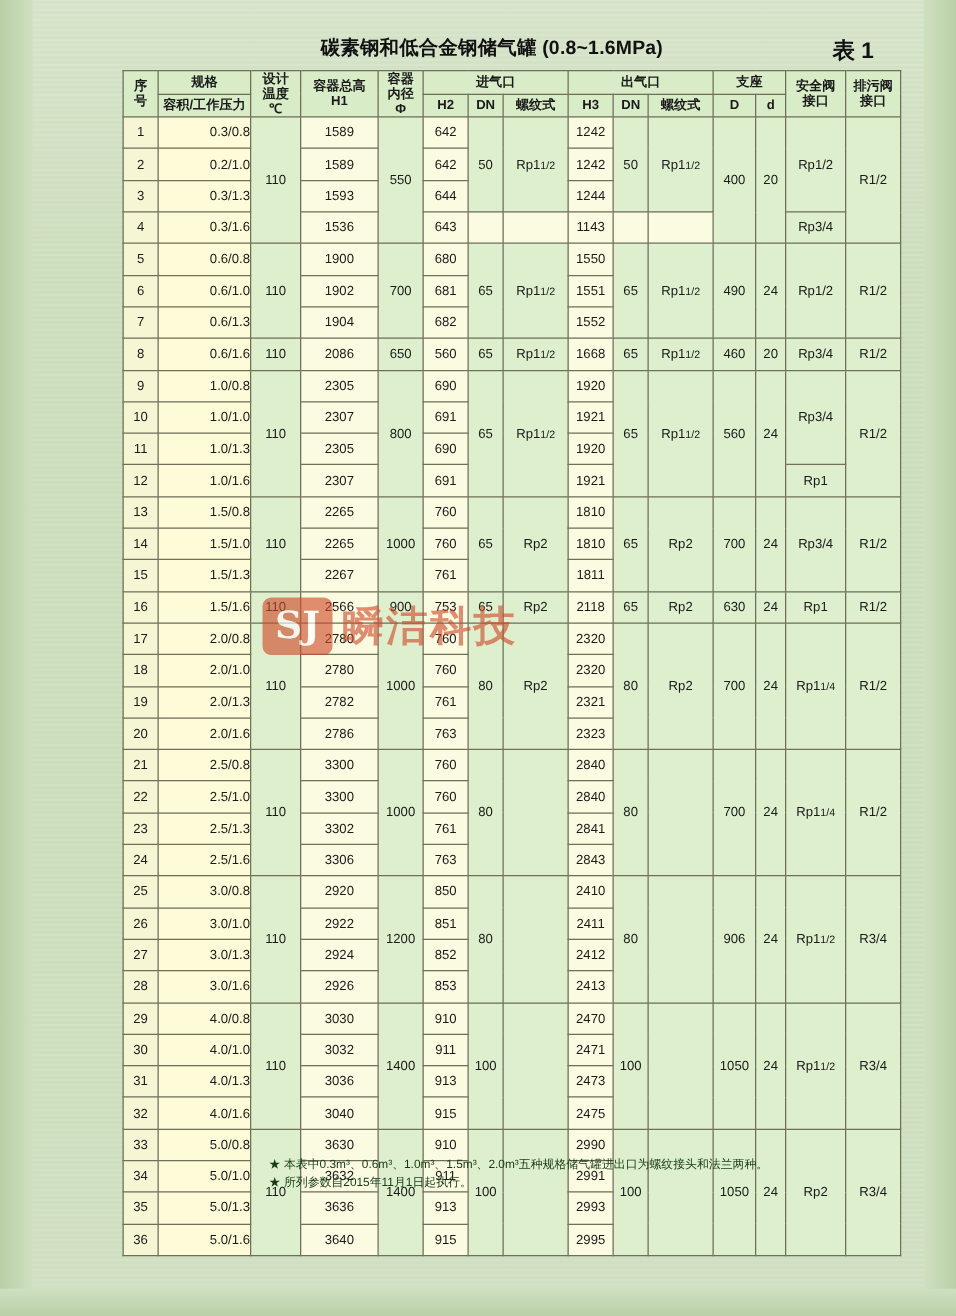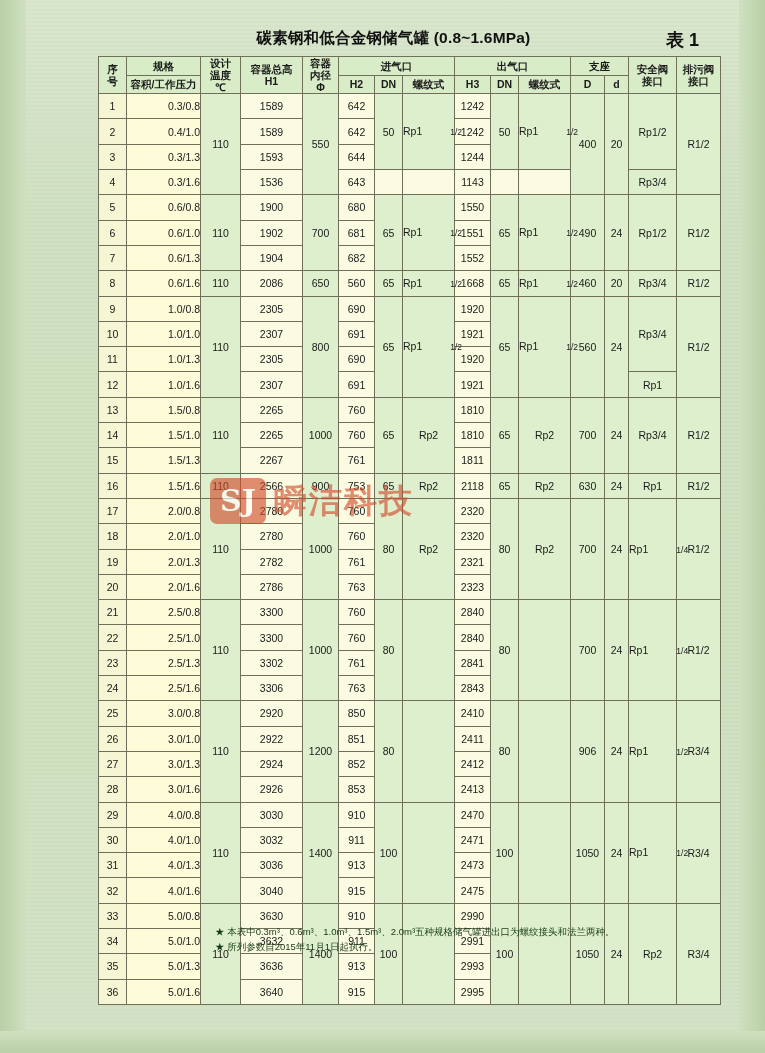--- a/index.html
+++ b/index.html
@@ -55,21 +55,21 @@
   }
   thead th{
     background:#d8ecc7;
     font-weight:bold;
     font-size:10.5px;
     height:15px;
   }
   td.grp{background:#ddefcc;}
   td.spec{background:#fdfbd8;text-align:right;}
   td.idx{background:#f7f6d4;}
-  .frac{font-size:8.5px;padding-left:28px;}
+  .frac{font-size:8.5px;}
   tbody tr{height:25.3px;}
   .notes{
     position:absolute;left:215px;top:925px;
     width:520px;
     font-size:9.5px;
     color:#163a16;
     line-height:1.55;
   }
   .notes div{white-space:nowrap;}
   .watermark{
@@ -186,21 +186,21 @@
           <td>1242</td>
           <td class="grp" rowspan="3">50</td>
           <td class="grp" rowspan="3">Rp1<span class="frac">1/2</span></td>
           <td class="grp" rowspan="4">400</td>
           <td class="grp" rowspan="4">20</td>
           <td class="grp" rowspan="3">Rp1/2</td>
           <td class="grp" rowspan="4">R1/2</td>
         </tr>
         <tr>
           <td class="idx">2</td>
-          <td class="spec">0.4/1.0</td>
+          <td class="spec">0.2/1.0</td>
           <td>1589</td>
           <td>642</td>
           <td>1242</td>
         </tr>
         <tr>
           <td class="idx">3</td>
           <td class="spec">0.3/1.3</td>
           <td>1593</td>
           <td>644</td>
           <td>1244</td>

